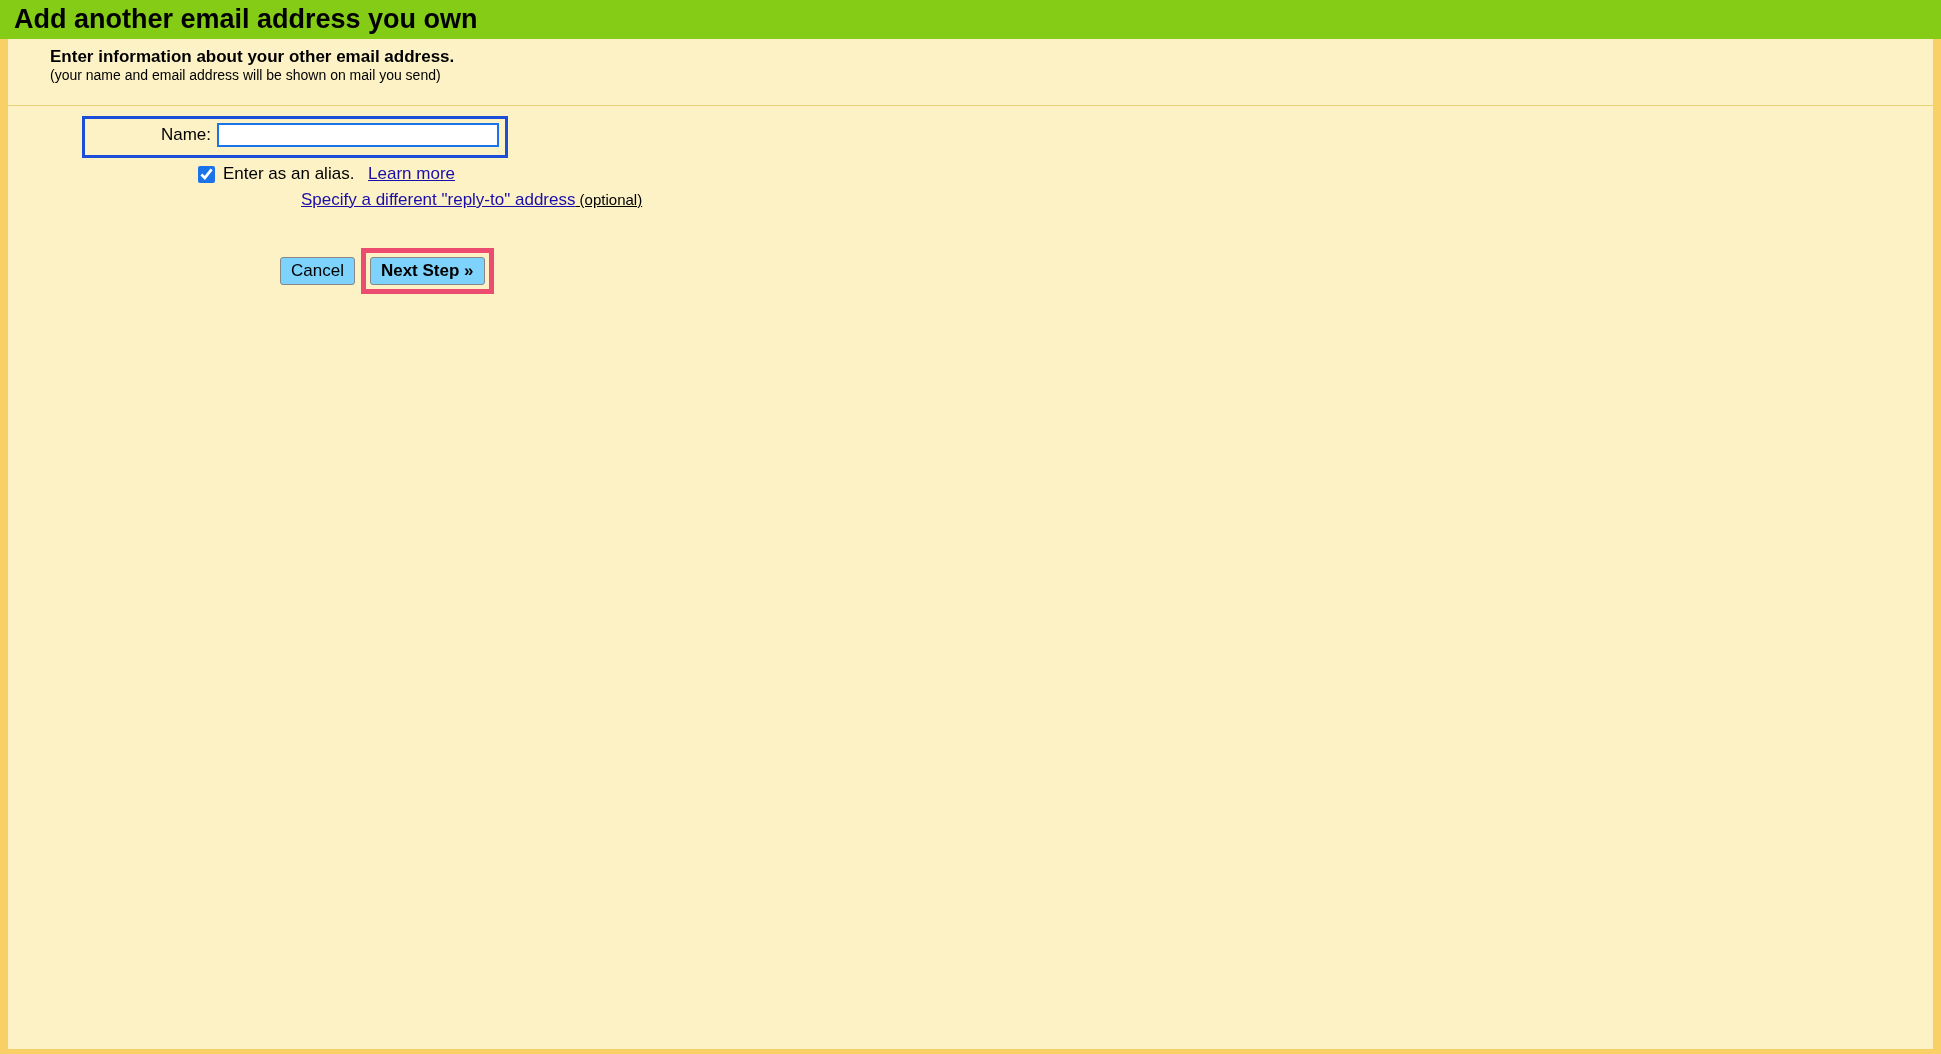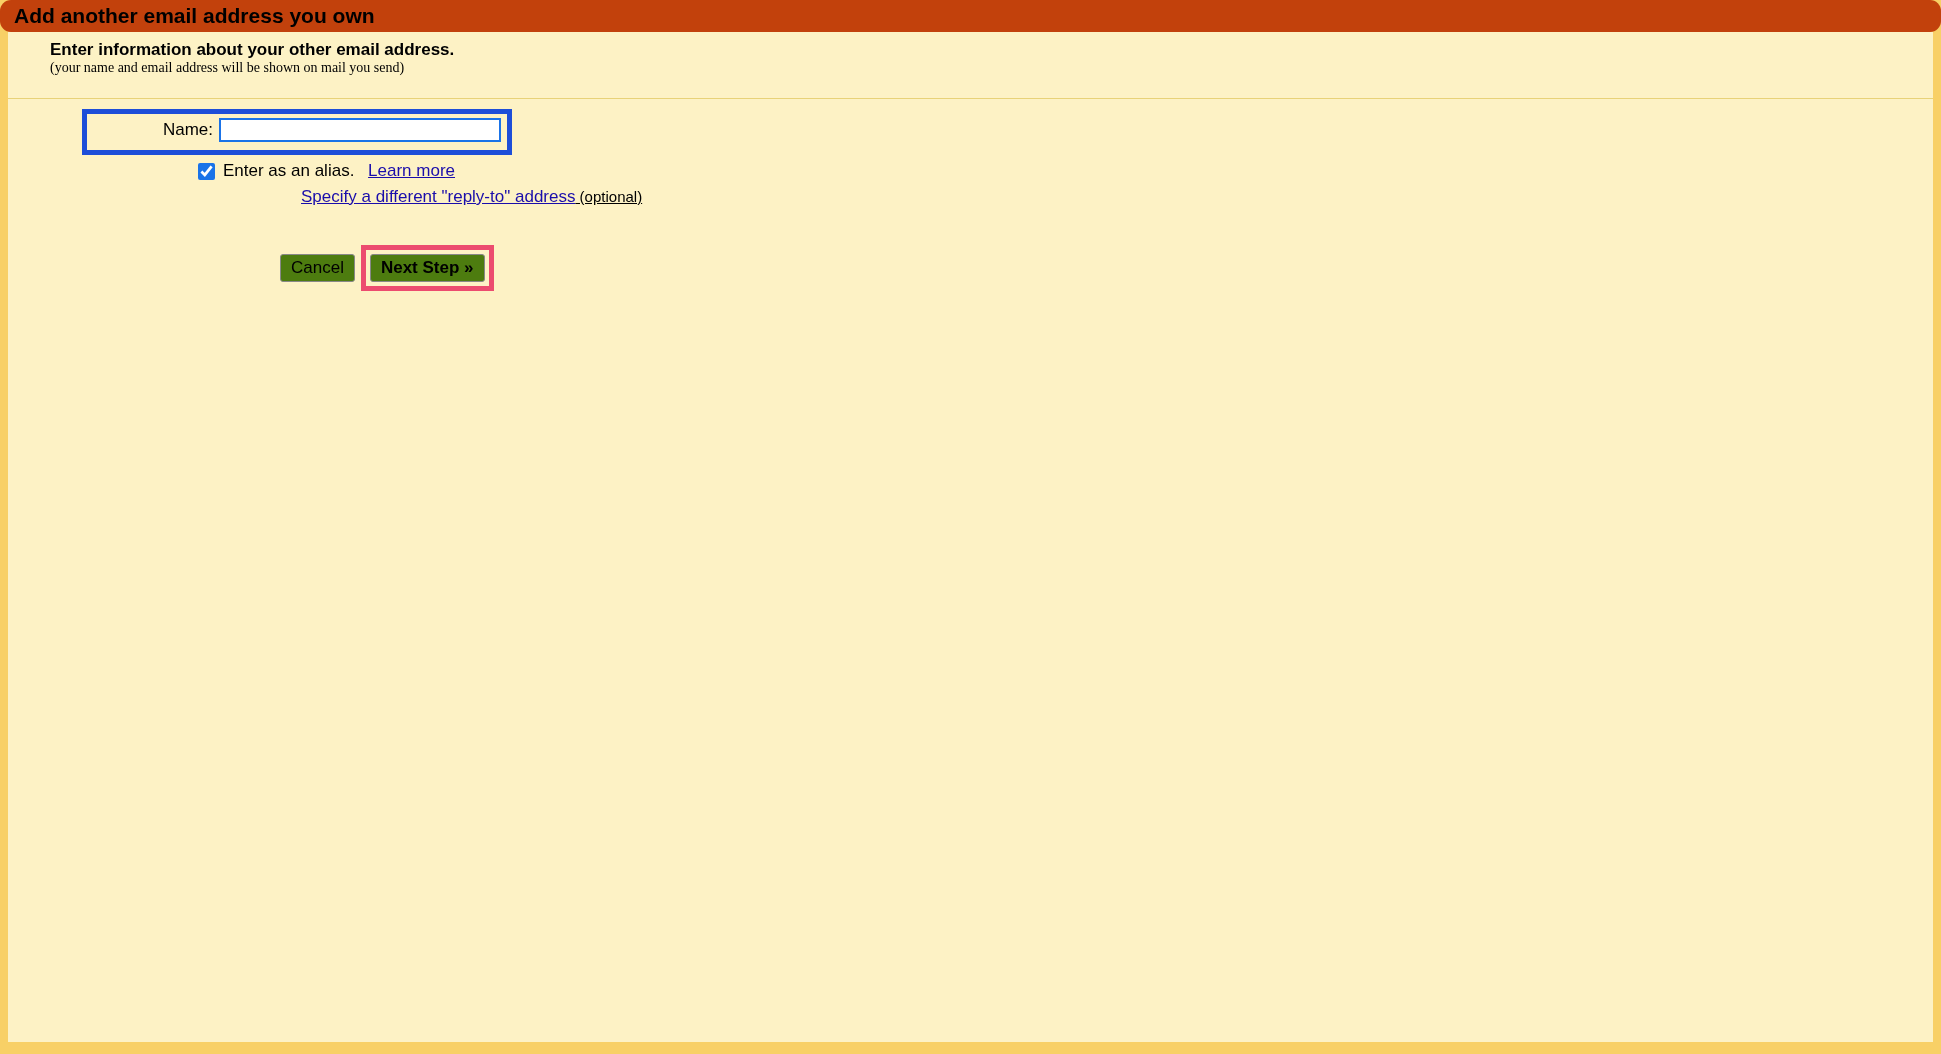--- a/index.html
+++ b/index.html
@@ -8,53 +8,51 @@
       box-sizing: border-box;
     }
     body {
       font-family: Arial, sans-serif;
       background: #f8d066;
       width: 1941px;
       height: 1054px;
       padding: 0;
     }
     .header {
-      background: #c2410c;
+      background: #84cc16;
       padding: 4px 14px;
-      font-size: 21px;
+      font-size: 27px;
       font-weight: bold;
       color: #000;
-      border-radius: 11px;
     }
     .content {
       background: #fdf2c5;
       margin: 0 8px 8px 8px;
       min-height: 1010px;
       padding-top: 8px;
     }
     .instructions {
       padding: 0 0 22px 42px;
       border-bottom: 1px solid #e8d278;
       margin-bottom: 10px;
     }
     .instruction-primary {
       font-weight: bold;
       font-size: 17px;
       color: #000;
     }
     .instruction-secondary {
       font-size: 14px;
       color: #000;
-      font-family: Liberation Serif, serif;
     }
     .form-area {
       padding-left: 74px;
     }
     .highlight-box {
-      border: 5px solid #1d4ed8;
+      border: 3px solid #1d4ed8;
       display: inline-block;
       padding: 4px 6px;
     }
     .form-row {
       display: flex;
       align-items: center;
       margin-bottom: 4px;
     }
     .form-label {
       width: 126px;
@@ -108,21 +106,21 @@
       text-decoration: underline;
     }
     .button-row {
       margin-top: 38px;
       margin-left: 198px;
       display: flex;
       align-items: center;
       gap: 6px;
     }
     .btn {
-      background: #4d7c0f;
+      background: #7dd3fc;
       border: 1px solid #888;
       padding: 3px 10px;
       font-size: 17px;
       font-family: Arial, sans-serif;
       cursor: pointer;
       border-radius: 3px;
     }
     .btn-next {
       font-weight: bold;
     }

